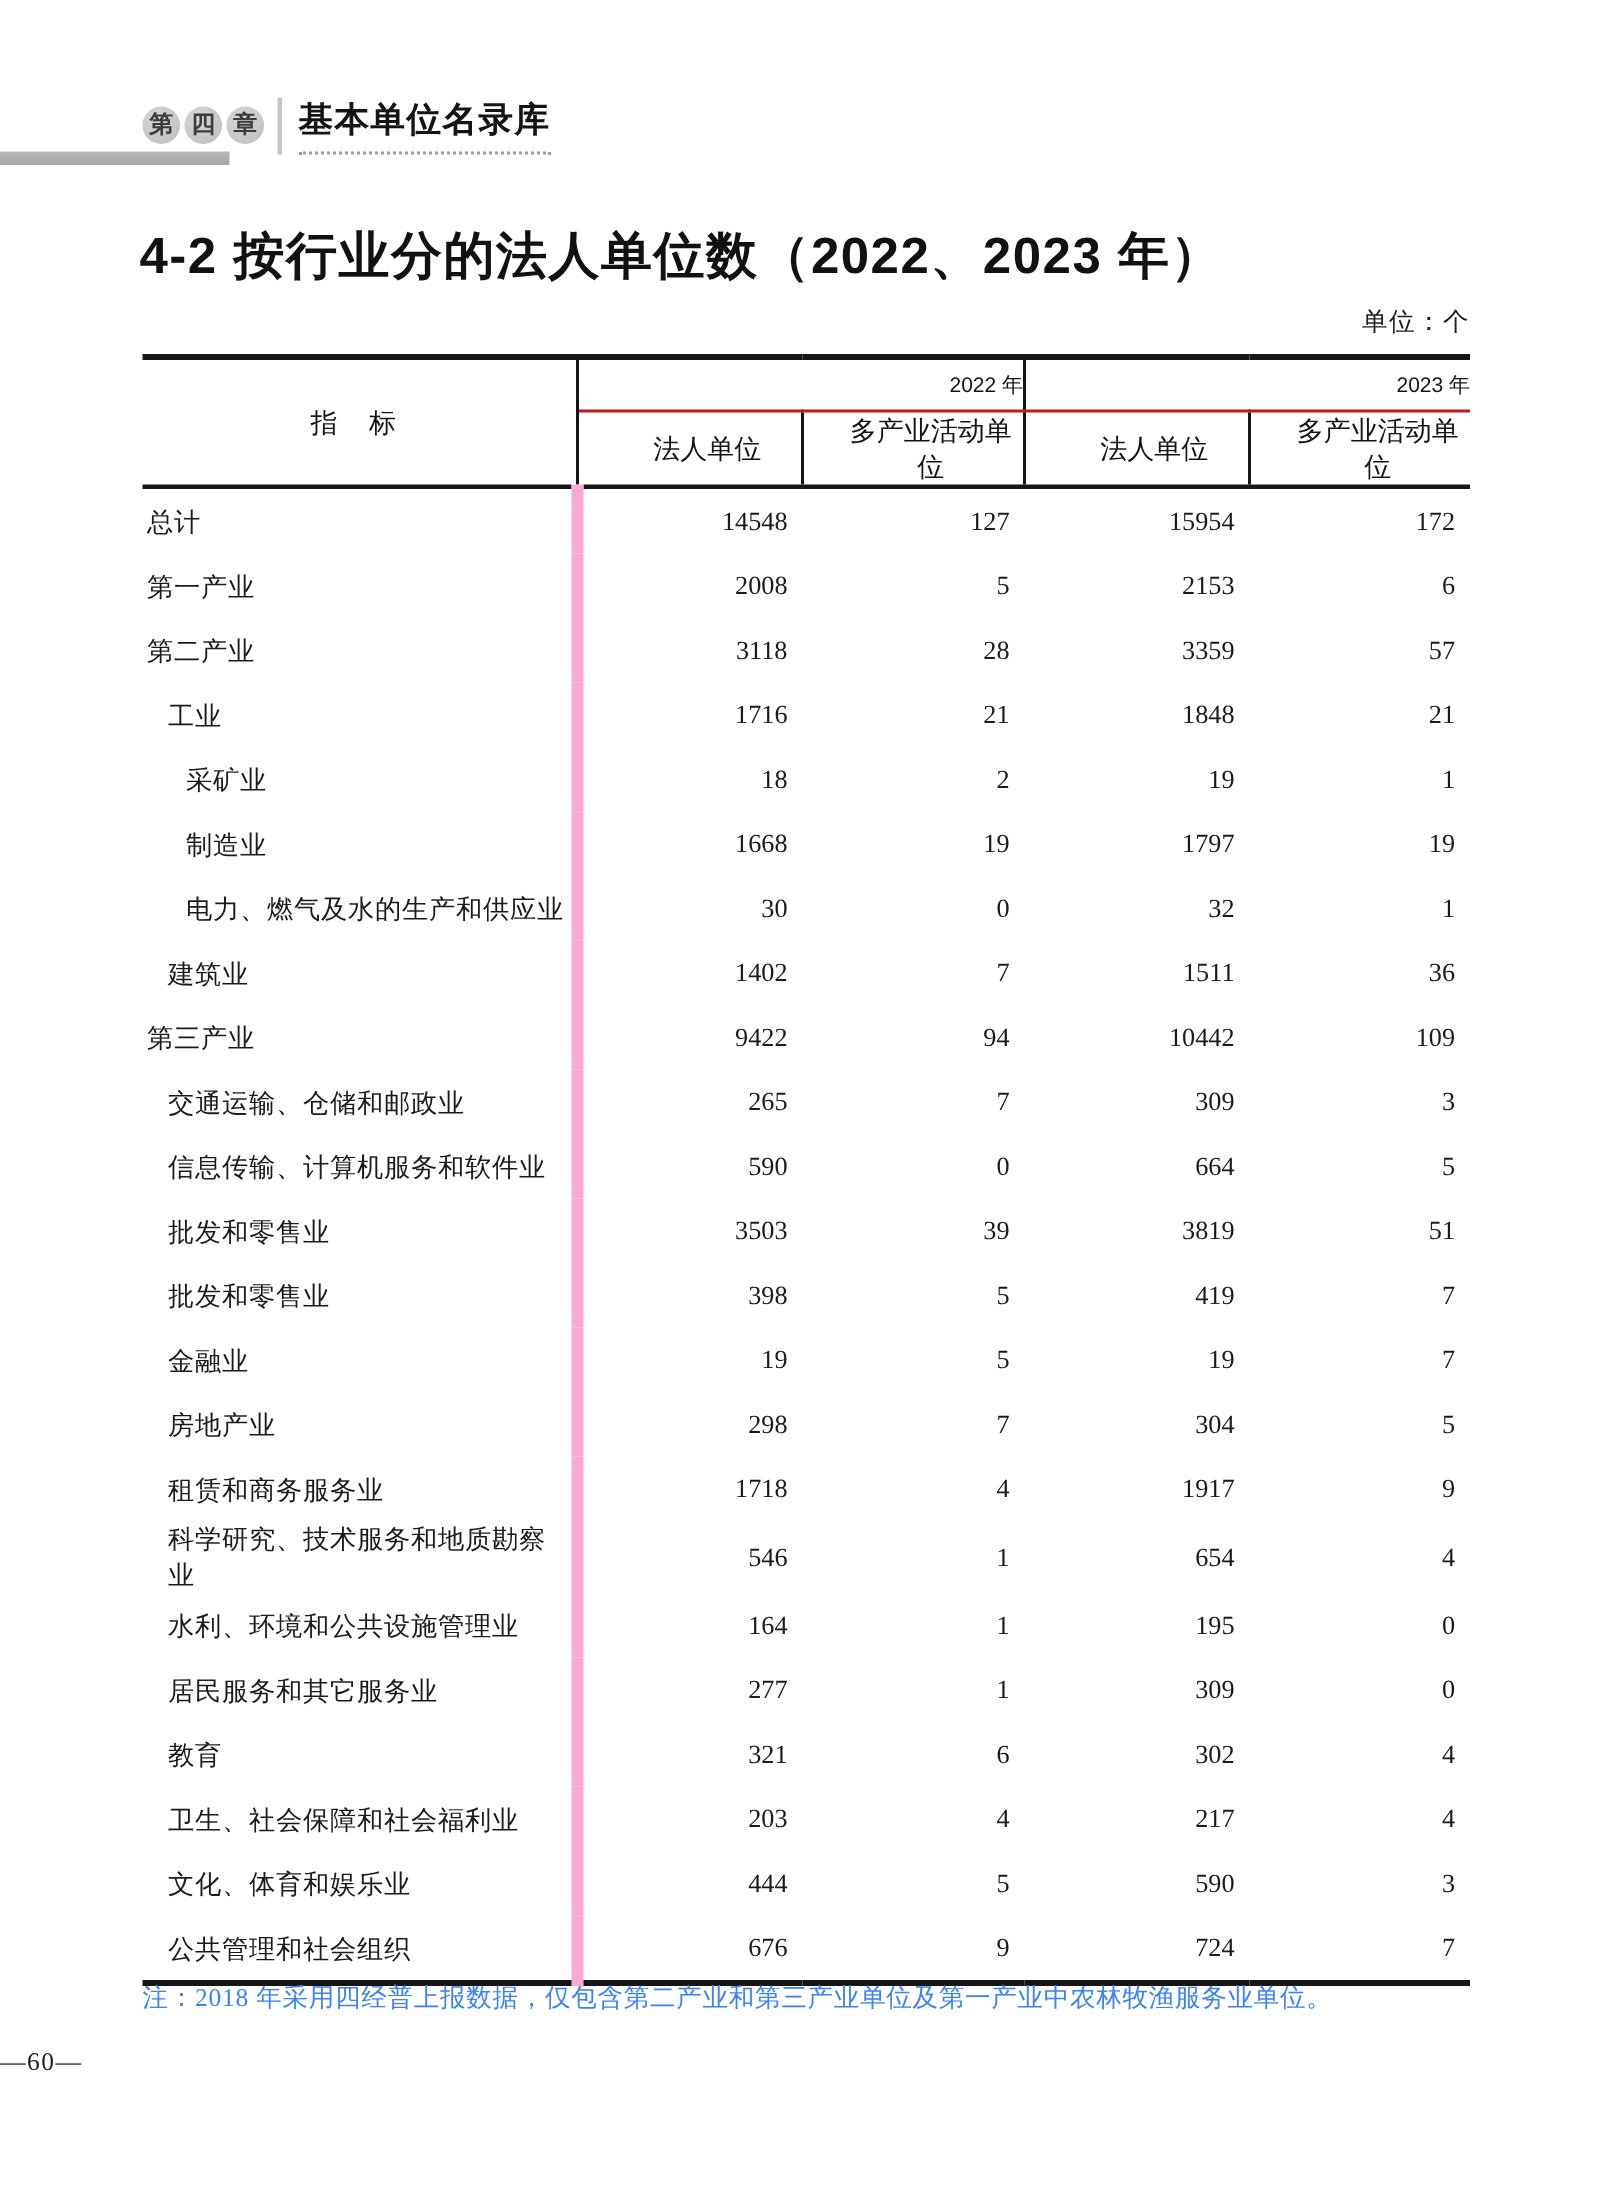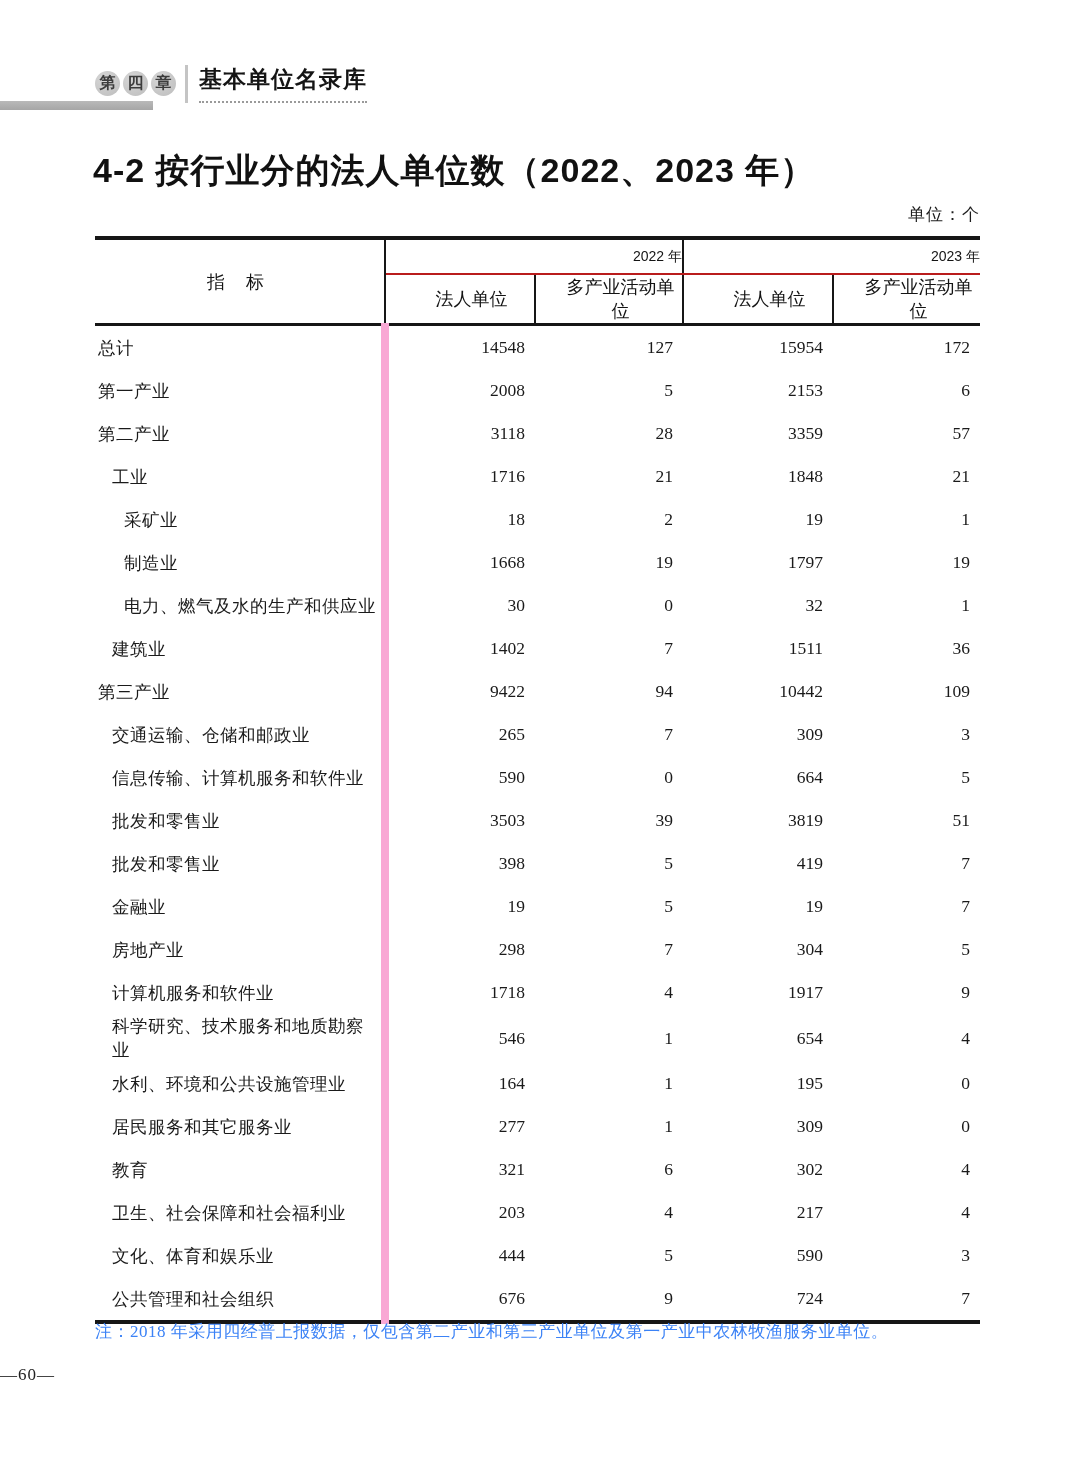--- a/index.html
+++ b/index.html
@@ -246,21 +246,21 @@
         <td class="num">7</td>
       </tr>
       <tr>
         <td class="label indent1">房地产业</td>
         <td class="num">298</td>
         <td class="num">7</td>
         <td class="num">304</td>
         <td class="num">5</td>
       </tr>
       <tr>
-        <td class="label indent1">计算机服务和软件业</td>
+        <td class="label indent1">租赁和商务服务业</td>
         <td class="num">1718</td>
         <td class="num">4</td>
         <td class="num">1917</td>
         <td class="num">9</td>
       </tr>
       <tr>
         <td class="label indent1">科学研究、技术服务和地质勘察业</td>
         <td class="num">546</td>
         <td class="num">1</td>
         <td class="num">654</td>

